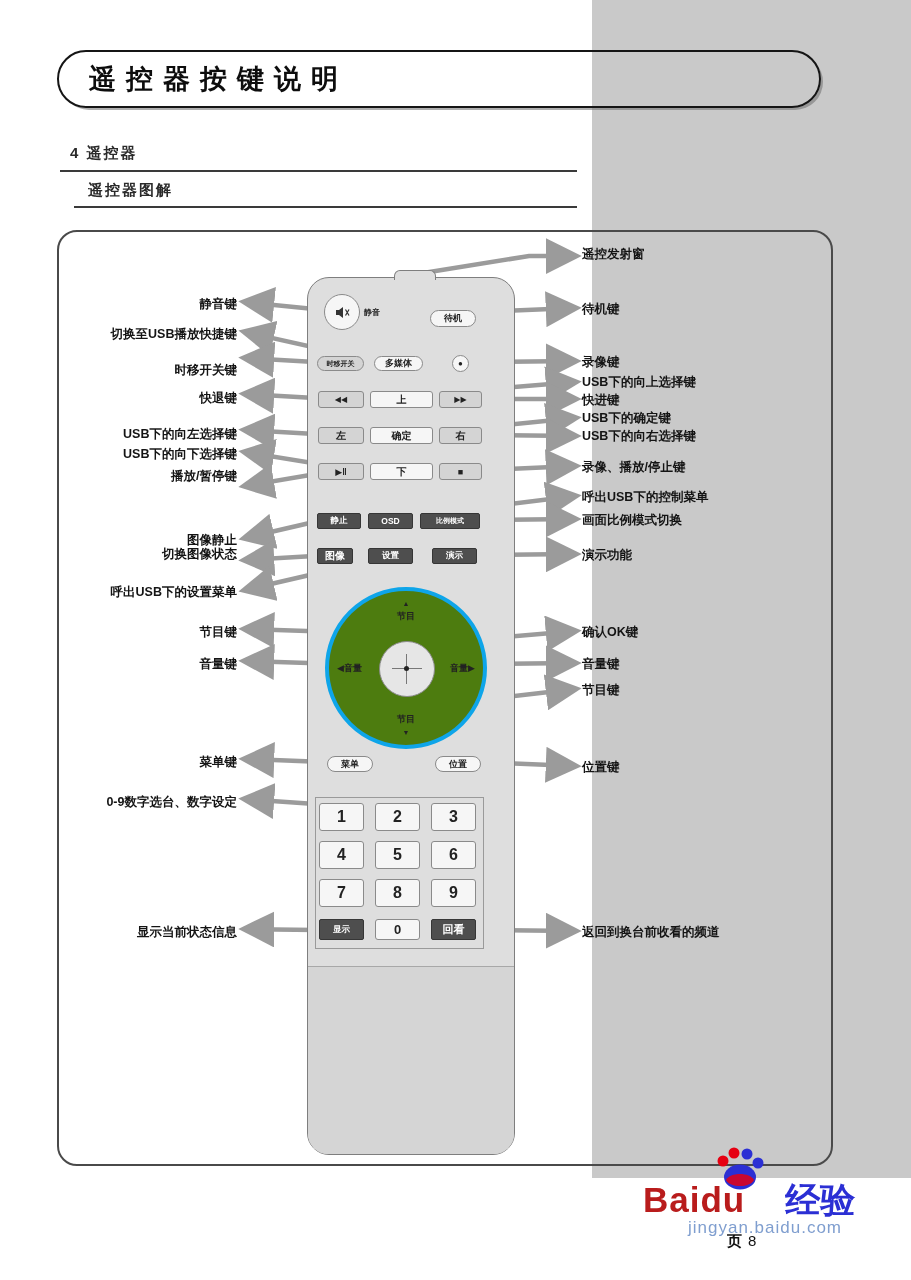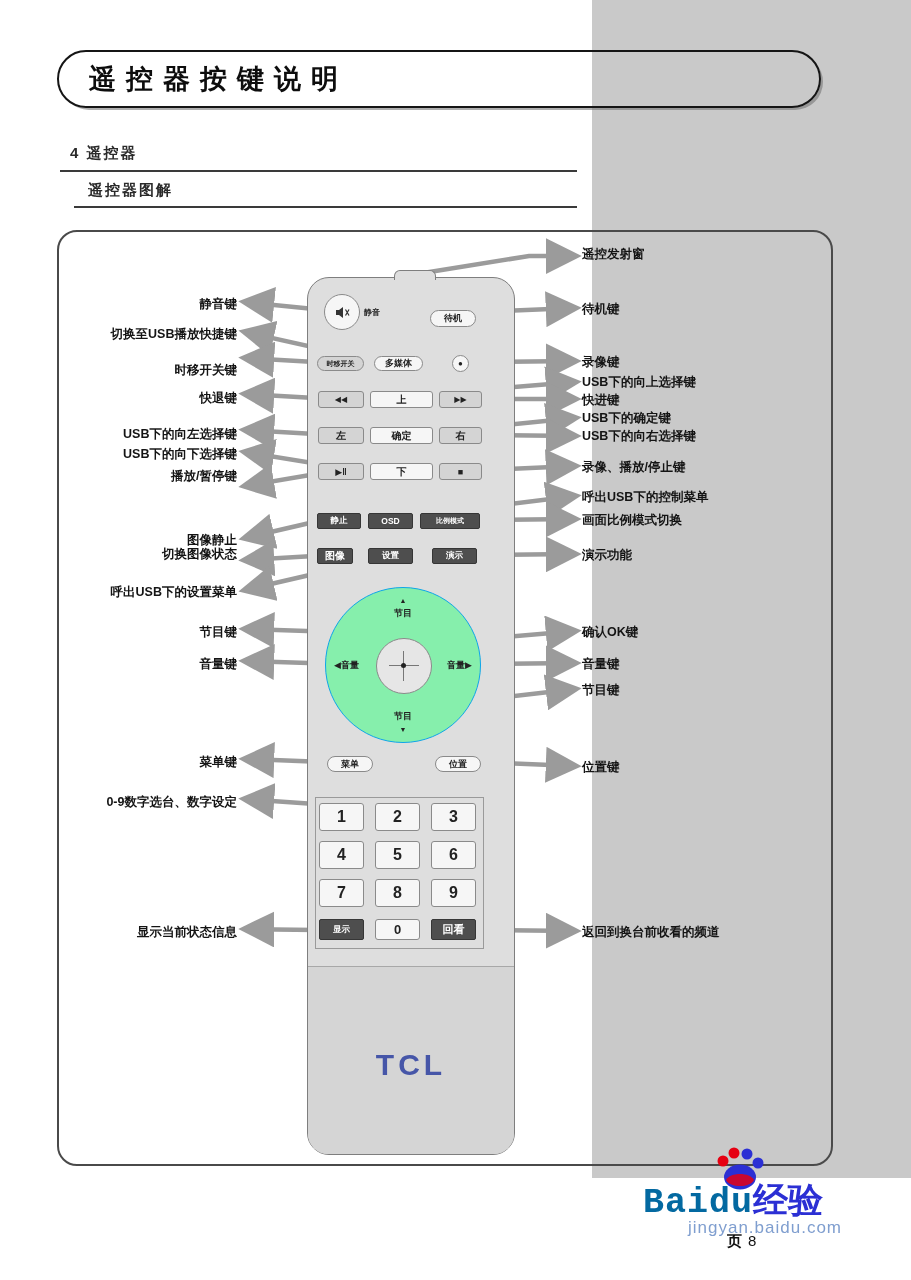--- a/index.html
+++ b/index.html
@@ -27,40 +27,40 @@
           border:1.5px solid #7e7e7e;border-radius:22px;}
   .notch{position:absolute;left:86px;top:-8px;width:40px;height:9px;background:#dedede;border:1px solid #7e7e7e;
          border-bottom:none;border-radius:6px 6px 0 0;}
   .btn{position:absolute;box-sizing:border-box;border:1px solid #8a8a8a;background:#f6f6f6;color:#222;
        display:flex;align-items:center;justify-content:center;border-radius:3px;font-weight:bold;}
   .btn.gray{background:#d4d4d4;}
   .btn.dark{background:#4e4e4e;color:#fff;border-color:#363636;border-radius:2px;}
   .pill{border-radius:9px;}
   .circle{border-radius:50%;}
   .tinytext{position:absolute;font-size:8px;font-weight:bold;color:#222;white-space:nowrap;}
-  .dpad{position:absolute;left:17px;top:309px;width:154px;height:154px;border-radius:50%;background:#86efac;
-        border:1px solid #0ea5e9;}
+  .dpad{position:absolute;left:17px;top:309px;width:154px;height:154px;border-radius:50%;background:#4d7c0f;
+        border:4px solid #0ea5e9;}
   .dpad .dir{position:absolute;width:100%;text-align:center;font-size:8px;font-weight:bold;color:#222;}
   .dpad .side{position:absolute;top:50%;transform:translateY(-50%);font-size:9px;font-weight:bold;color:#222;}
   .dpad-center{position:absolute;left:50px;top:50px;width:54px;height:54px;border-radius:50%;background:#e6e6e6;
                border:1px solid #8a8a8a;}
   .cross-h{position:absolute;left:12px;top:26px;width:30px;height:1px;background:#777;}
   .cross-v{position:absolute;left:26px;top:12px;width:1px;height:30px;background:#777;}
   .dot{position:absolute;left:24px;top:24px;width:5px;height:5px;border-radius:50%;background:#222;}
   .keypad-frame{position:absolute;left:7px;top:519px;width:167px;height:150px;border:1px solid #9a9a9a;}
   .digit{font-size:16px;}
   .tcl{position:absolute;left:0;top:770px;width:100%;text-align:center;font-size:30px;font-weight:bold;
        letter-spacing:4px;color:#4656a8;}
   .remote-lower{position:absolute;left:0;right:0;top:688px;bottom:0;background:#d5d5d5;
                 border-top:1px solid #a8a8a8;border-radius:0 0 20px 20px;}
   
   .wm-logo{position:absolute;left:712px;top:1146px;}
   .wm-text{position:absolute;left:643px;top:1177px;font-size:35px;font-weight:bold;white-space:nowrap;}
-  .wm-brand{color:#0369a1;letter-spacing:1px;font-family:Liberation Mono, monospace;}
-  .wm-suffix{color:#2b2fd4;}
+  .wm-brand{color:#b91c1c;letter-spacing:1px;}
+  .wm-suffix{color:#2b2fd4;margin-left:40px;}
   .wm-url{position:absolute;left:688px;top:1218px;font-size:17px;color:#7f9ecf;letter-spacing:1px;}
   .footer{position:absolute;left:727px;top:1232px;font-size:15px;color:#111;}
   .footer b{margin-right:6px;}
 </style>
 </head>
 <body>
 
 <div class="gray-band"></div>
 
 <div class="title-box">
@@ -213,21 +213,20 @@
     <div class="btn digit" style="left:123px;top:563px;width:45px;height:28px">6</div>
     <div class="btn digit" style="left:11px;top:601px;width:45px;height:28px">7</div>
     <div class="btn digit" style="left:67px;top:601px;width:45px;height:28px">8</div>
     <div class="btn digit" style="left:123px;top:601px;width:45px;height:28px">9</div>
 
     <div class="btn dark" style="left:11px;top:641px;width:45px;height:21px;font-size:8.5px">显示</div>
     <div class="btn digit" style="left:67px;top:641px;width:45px;height:21px;font-size:13px">0</div>
     <div class="btn dark" style="left:123px;top:641px;width:45px;height:21px;font-size:11px">回看</div>
 
     <div class="remote-lower"></div>
-    <div class="tcl">TCL</div>
   </div>
 </div>
 
 <svg class="wm-logo" width="54" height="46" viewBox="0 0 54 46">
   <circle cx="11" cy="15" r="5.5" fill="#e60012"></circle>
   <circle cx="22" cy="7" r="5.5" fill="#e60012"></circle>
   <circle cx="35" cy="8" r="5.5" fill="#2b2fd4"></circle>
   <circle cx="46" cy="17" r="5.5" fill="#2b2fd4"></circle>
   <ellipse cx="28" cy="31" rx="16" ry="12.5" fill="#2b2fd4"></ellipse>
   <path d="M14 34c4-8 24-8 28 0-4 8-24 8-28 0z" fill="#e60012" opacity="0.85"></path>

